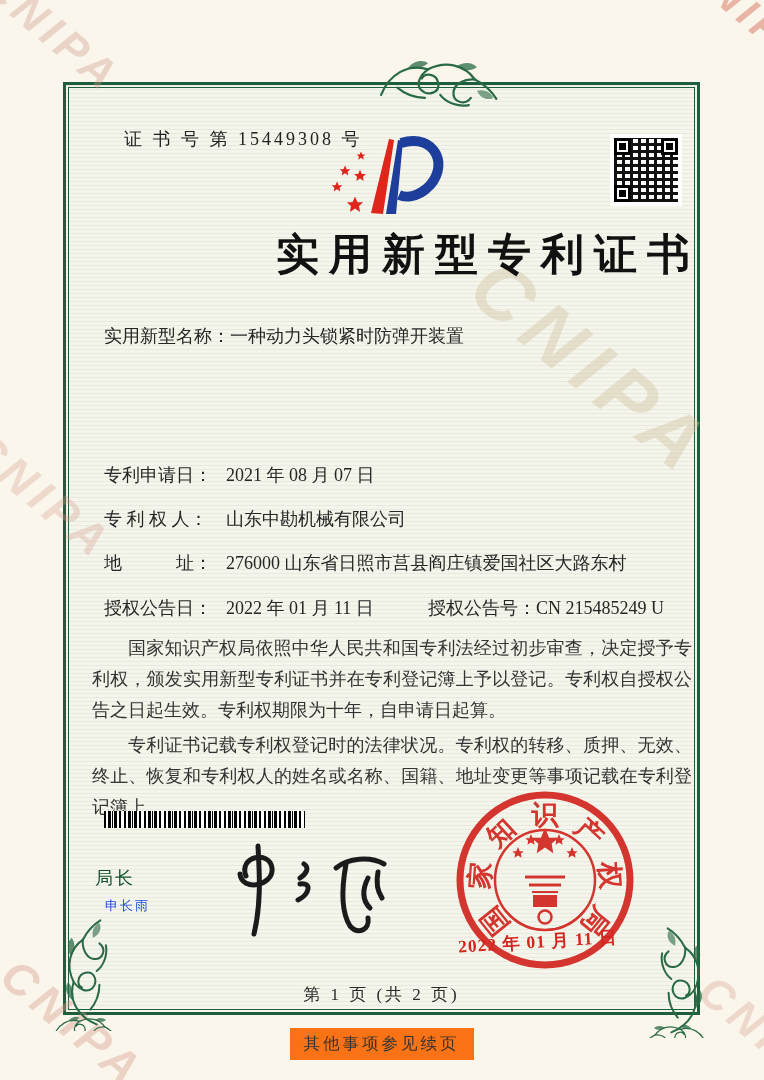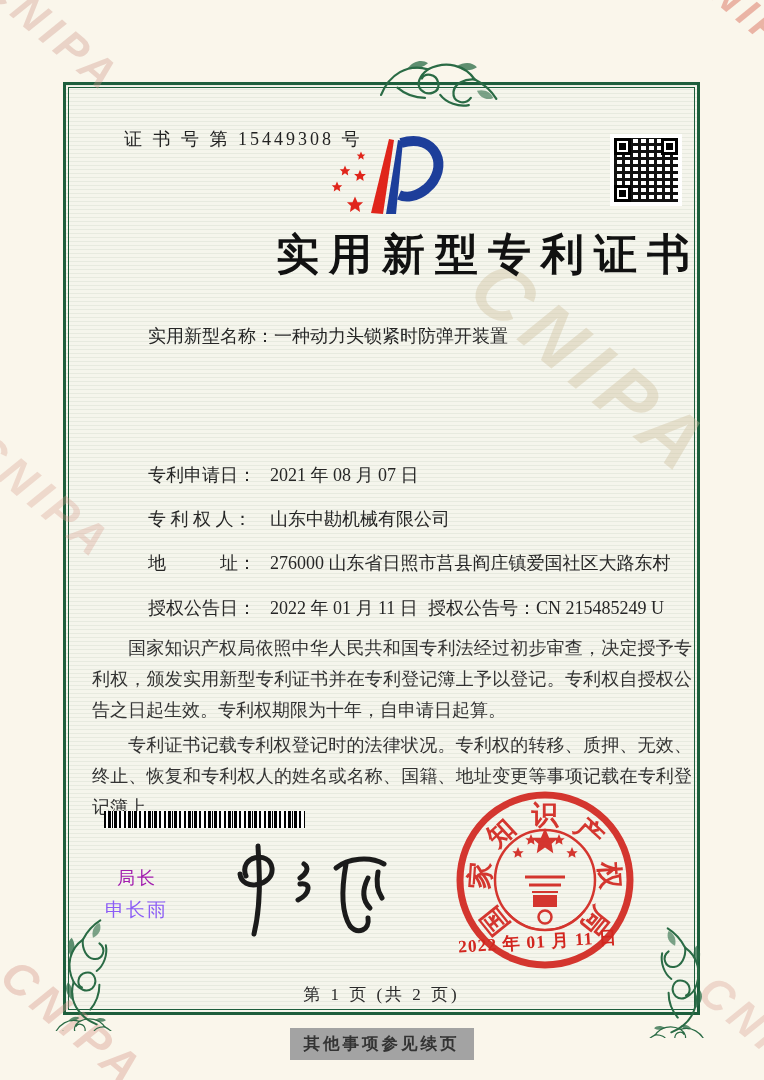--- a/index.html
+++ b/index.html
@@ -40,42 +40,42 @@
     background-image:
       repeating-linear-gradient(0deg,#111 0 3px,rgba(255,255,255,0) 3px 7px),
       repeating-linear-gradient(90deg,#111 0 3px,#fff 3px 8px);}
   .qr .f{position:absolute;width:17px;height:17px;border:3px solid #000;background:#fff;box-sizing:border-box;}
   .qr .f::after{content:'';position:absolute;inset:2px;background:#000;}
   .qr .f.tl{left:0;top:0}.qr .f.tr{right:0;top:0}.qr .f.bl{left:0;bottom:0}
   .title{position:absolute;left:63px;top:226px;width:637px;text-align:right;
     font-size:43px;font-weight:bold;letter-spacing:10px;color:#111;}
   
   .row{position:absolute;left:104px;font-size:18px;white-space:nowrap;color:#262626;}
-  .lab{display:inline-block;min-width:122px;margin-left:44px;}
+  .lab{display:inline-block;min-width:122px;}
   .pair2{position:absolute;left:293px;white-space:nowrap;margin-left:31px;}
   
   .paras{position:absolute;left:88px;top:629px;width:608px;}
   .paras p{margin:4px;font-size:18px;line-height:31px;text-indent:36px;text-align:justify;color:#333;}
   
   .barcode{position:absolute;left:104px;top:811px;width:201px;height:17px;
     background-image:
       repeating-linear-gradient(90deg,#000 0 2px,rgba(255,255,255,0) 2px 5px),
       repeating-linear-gradient(90deg,#000 0 1px,#fff 1px 4px);}
-  .sig-title{position:absolute;left:117px;top:866px;font-size:18px;letter-spacing:2px;
-    font-family:"Liberation Sans","DejaVu Sans",sans-serif;color:#a21caf;}
-  .sig-name{position:absolute;left:105px;top:897px;font-size:19px;letter-spacing:2px;
-    font-family:"Liberation Sans","DejaVu Sans",sans-serif;color:#8b5cf6;}
+  .sig-title{position:absolute;left:95px;top:866px;font-size:18px;letter-spacing:2px;
+    font-family:"Liberation Sans","DejaVu Sans",sans-serif;color:#14532d;}
+  .sig-name{position:absolute;left:105px;top:897px;font-size:13px;letter-spacing:2px;
+    font-family:"Liberation Sans","DejaVu Sans",sans-serif;color:#1d4ed8;}
   .signature{position:absolute;left:218px;top:838px;}
   .seal{position:absolute;left:449px;top:784px;}
   .seal-date{position:absolute;left:458px;top:929px;width:180px;font-size:17.5px;font-weight:600;
     color:#d2261f;letter-spacing:1px;transform:rotate(-3.5deg);white-space:nowrap;}
   .page-info{position:absolute;left:63px;top:983px;width:637px;text-align:center;
     font-size:17px;letter-spacing:3px;color:#2a2a2a;}
   .note-wrap{position:absolute;left:63px;top:1028px;width:637px;text-align:center;}
-  .note{display:inline-block;background:#a3a3a3;padding:5px 14px;font-size:16.5px;letter-spacing:3px;color:#333;font-weight:bold;}
+  .note{display:inline-block;background:#f97316;padding:5px 14px;font-size:16.5px;letter-spacing:3px;color:#333;}
   .orn{position:absolute;z-index:2;}
 </style>
 </head>
 <body>
 
 <svg width="0" height="0" style="position:absolute" aria-hidden="true">
   <defs>
     <path id="star" d="M0,-10 L2.94,-3.09 L9.51,-3.09 L4.76,1.18 L5.88,8.09 L0,4 L-5.88,8.09 L-4.76,1.18 L-9.51,-3.09 L-2.94,-3.09 Z"></path>
     <g id="ornament" stroke="#2a6b45" fill="none" stroke-width="2.2" stroke-linecap="round">
       <path d="M4,42 C12,22 30,11 50,17 C42,23 38,31 43,37 C50,44 62,40 60,30 C58,21 47,20 44,26"></path>

